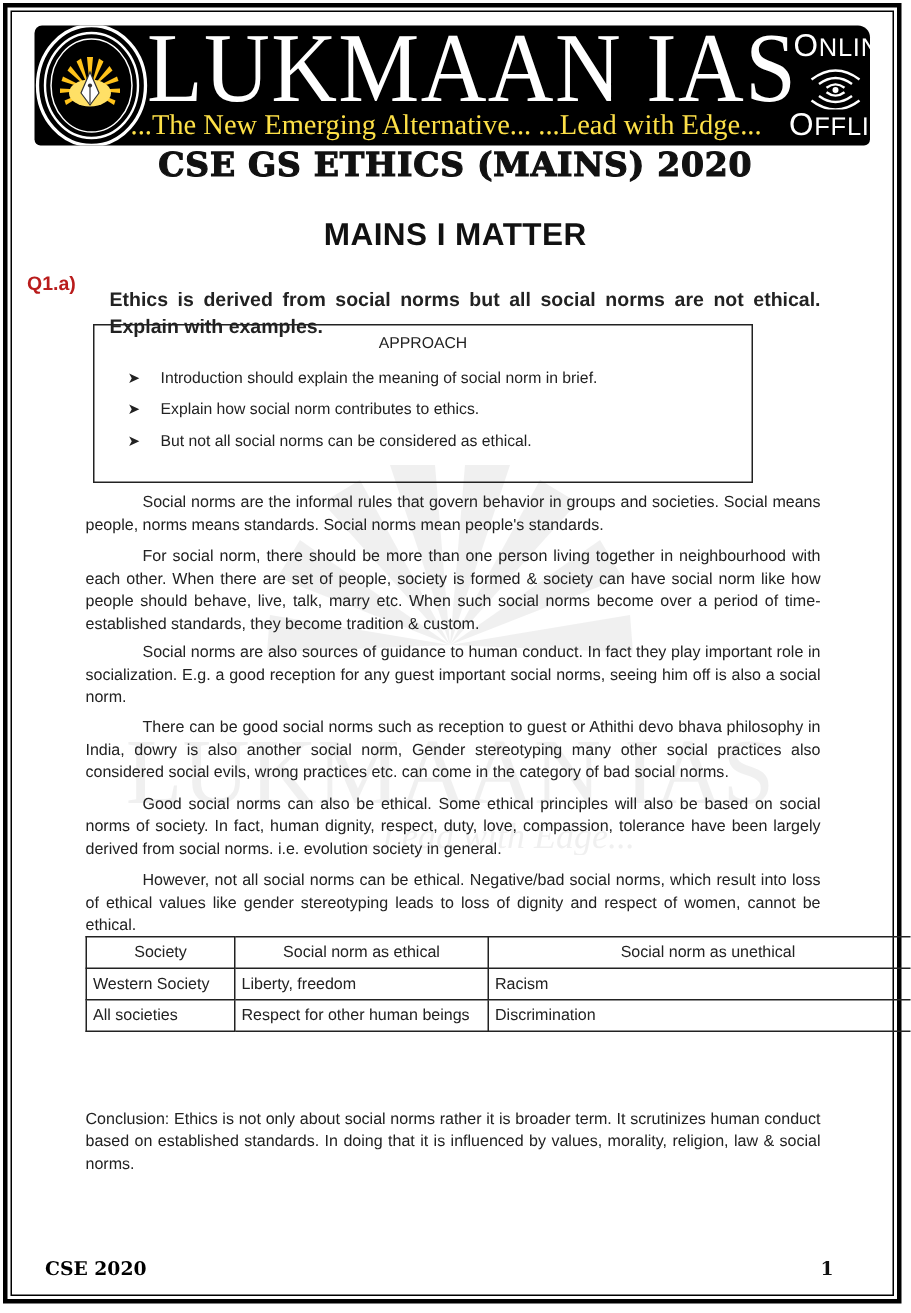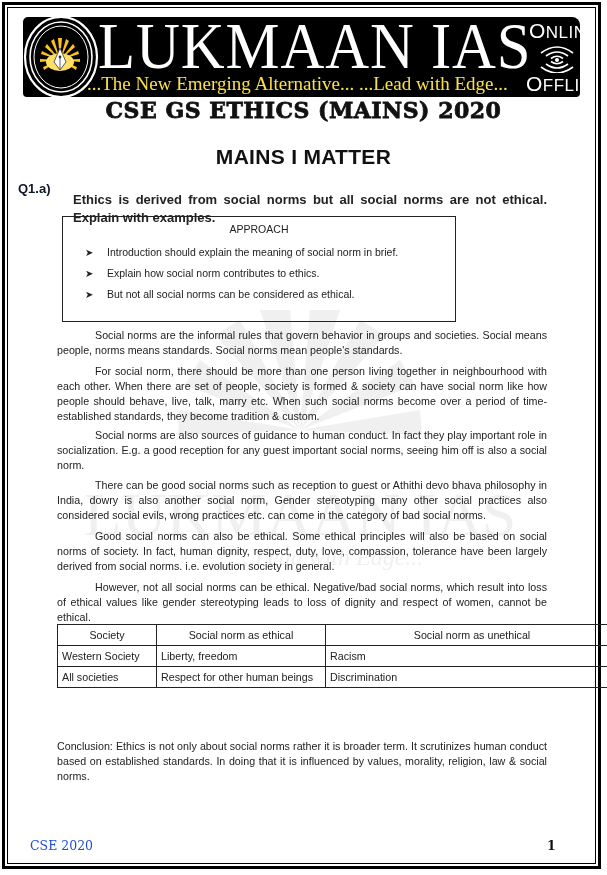--- a/index.html
+++ b/index.html
@@ -13,43 +13,43 @@
   .tagline { position: absolute; left: 64px; top: 56px; font-family: "Liberation Serif", "DejaVu Serif", serif; font-size: 19px; color: #fde047; white-space: nowrap; line-height: 22px; }
   .online { position: absolute; left: 506px; top: 2px; color: #fff; font-family: "Liberation Sans", sans-serif; font-size: 17px; letter-spacing: 0.5px; }
   .online .big { font-size: 21px; }
   .offline { position: absolute; left: 503px; top: 55px; color: #fff; font-family: "Liberation Sans", sans-serif; font-size: 17px; letter-spacing: 0.5px; }
   .offline .big { font-size: 21px; }
   .wifi { position: absolute; left: 512px; top: 26px; width: 44px; height: 30px; }
 
   .exam-title { position: absolute; left: 0; top: 97px; width: 607px; text-align: center; font-family: "DejaVu Serif", serif; font-weight: bold; font-size: 22px; color: #111; letter-spacing: 0.5px; -webkit-text-stroke: 0.8px #111; }
   .test-title { position: absolute; left: 0; top: 145px; width: 607px; text-align: center; font-family: "Liberation Sans", sans-serif; font-weight: bold; font-size: 21px; color: #111; letter-spacing: 0.3px; }
 
-  .q-label { position: absolute; left: 18px; top: 181px; font-weight: bold; font-size: 13px; color: #0f172a; text-align: center; }
+  .q-label { position: absolute; left: 18px; top: 181px; font-weight: bold; font-size: 13px; color: #b91c1c; text-align: center; }
   .q-text { position: absolute; left: 73px; top: 181px; width: 474px; font-weight: bold; font-size: 13px; color: #222; line-height: 18px; text-align: justify; text-align-last: left; margin-top: 10px; }
 
-  .approach-box { position: absolute; left: 62px; top: 216px; width: 394px; height: 106px; border: 1px solid #222; box-sizing: border-box; }
+  .approach-box { position: absolute; left: 62px; top: 216px; width: 440px; height: 106px; border: 1px solid #222; box-sizing: border-box; }
   .approach-title { position: absolute; left: 0; top: 6px; width: 100%; text-align: center; font-size: 10.5px; color: #222; }
   .approach-item { position: absolute; left: 22px; font-size: 10.5px; color: #222; white-space: nowrap; }
   .approach-item .arrow { display: inline-block; width: 22px; font-size: 10px; }
 
   .watermark { position: absolute; left: 60px; top: 290px; width: 480px; height: 280px; opacity: 0.12; pointer-events: none; }
 
   .para { position: absolute; left: 57px; width: 490px; font-size: 10.7px; line-height: 15px; color: #222; text-align: justify; text-indent: 38px; }
 
   .norms-table { position: absolute; left: 57px; top: 624px; width: 562px; border-collapse: collapse; font-size: 10.7px; color: #222; }
   .norms-table th, .norms-table td { border: 1px solid #222; padding: 0 4px; height: 20px; font-weight: normal; }
   .norms-table th { text-align: center; }
   .norms-table td { text-align: left; }
   .col1 { width: 90px; }
   .col2 { width: 160px; }
 
   .conclusion { position: absolute; left: 57px; top: 739px; width: 490px; font-size: 10.7px; line-height: 15px; color: #222; text-align: justify; }
   .conclusion b { font-weight: normal; }
 
-  .footer-left { position: absolute; left: 30px; top: 838px; font-family: "DejaVu Serif", serif; font-weight: normal; font-size: 12.5px; color: #1d4ed8; }
+  .footer-left { position: absolute; left: 30px; top: 838px; font-family: "DejaVu Serif", serif; font-weight: bold; font-size: 12.5px; color: #000000; }
   .footer-right { position: absolute; left: 547px; top: 838px; font-family: "DejaVu Serif", serif; font-weight: bold; font-size: 12.5px; color: #111; }
 </style>
 </head>
 <body>
 
 <div class="page-border-outer"></div>
 <div class="page-border-inner"></div>
 
 <div class="banner">
   <svg class="logo-ring" viewBox="0 0 76 84">

